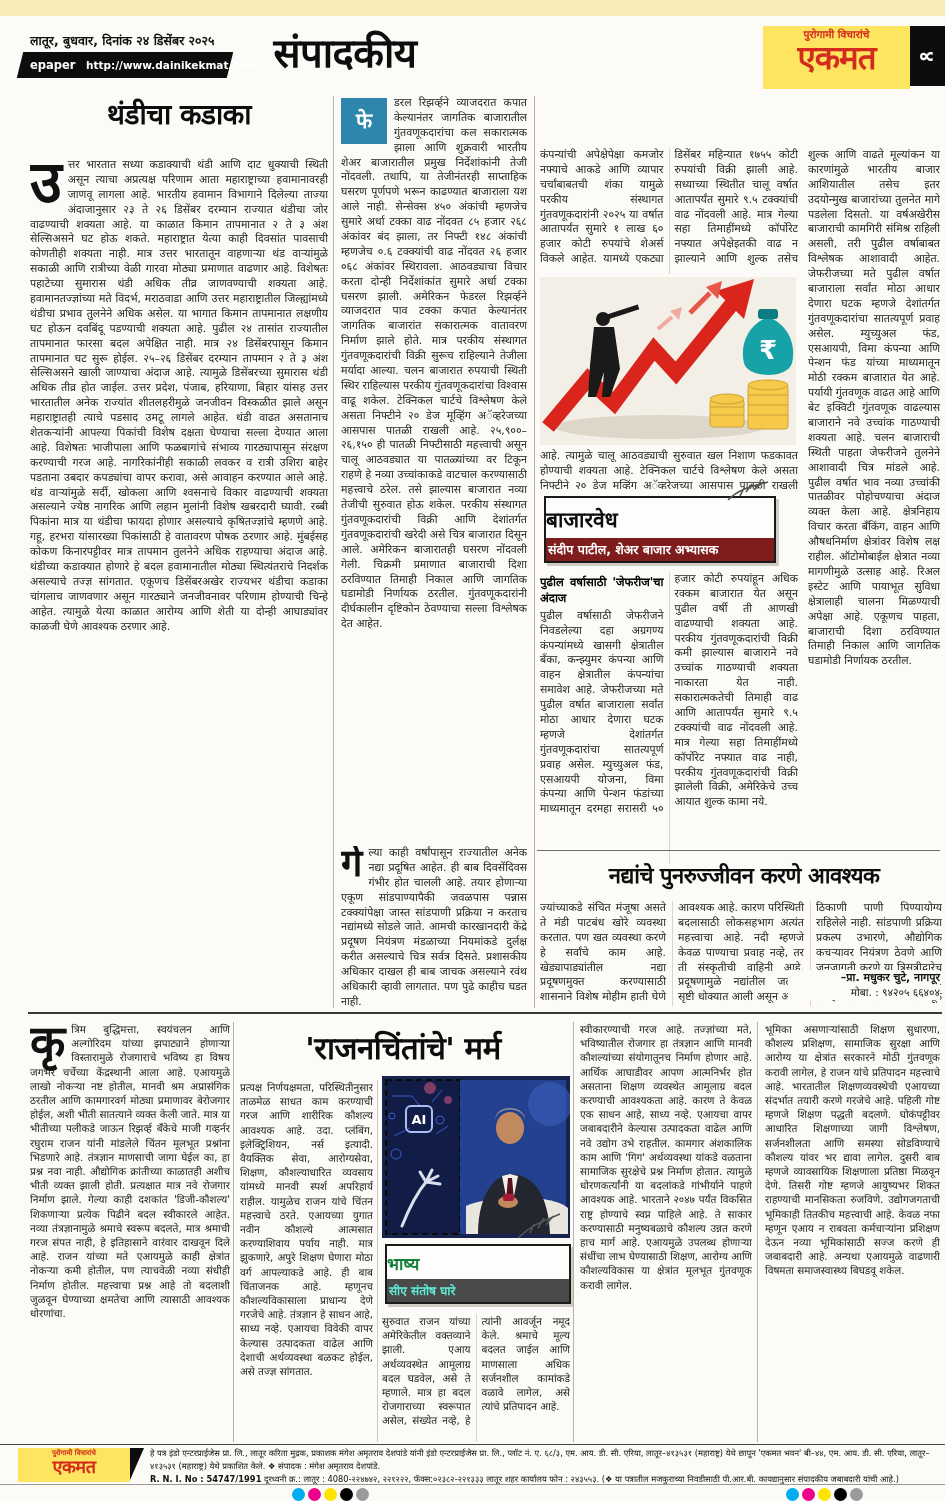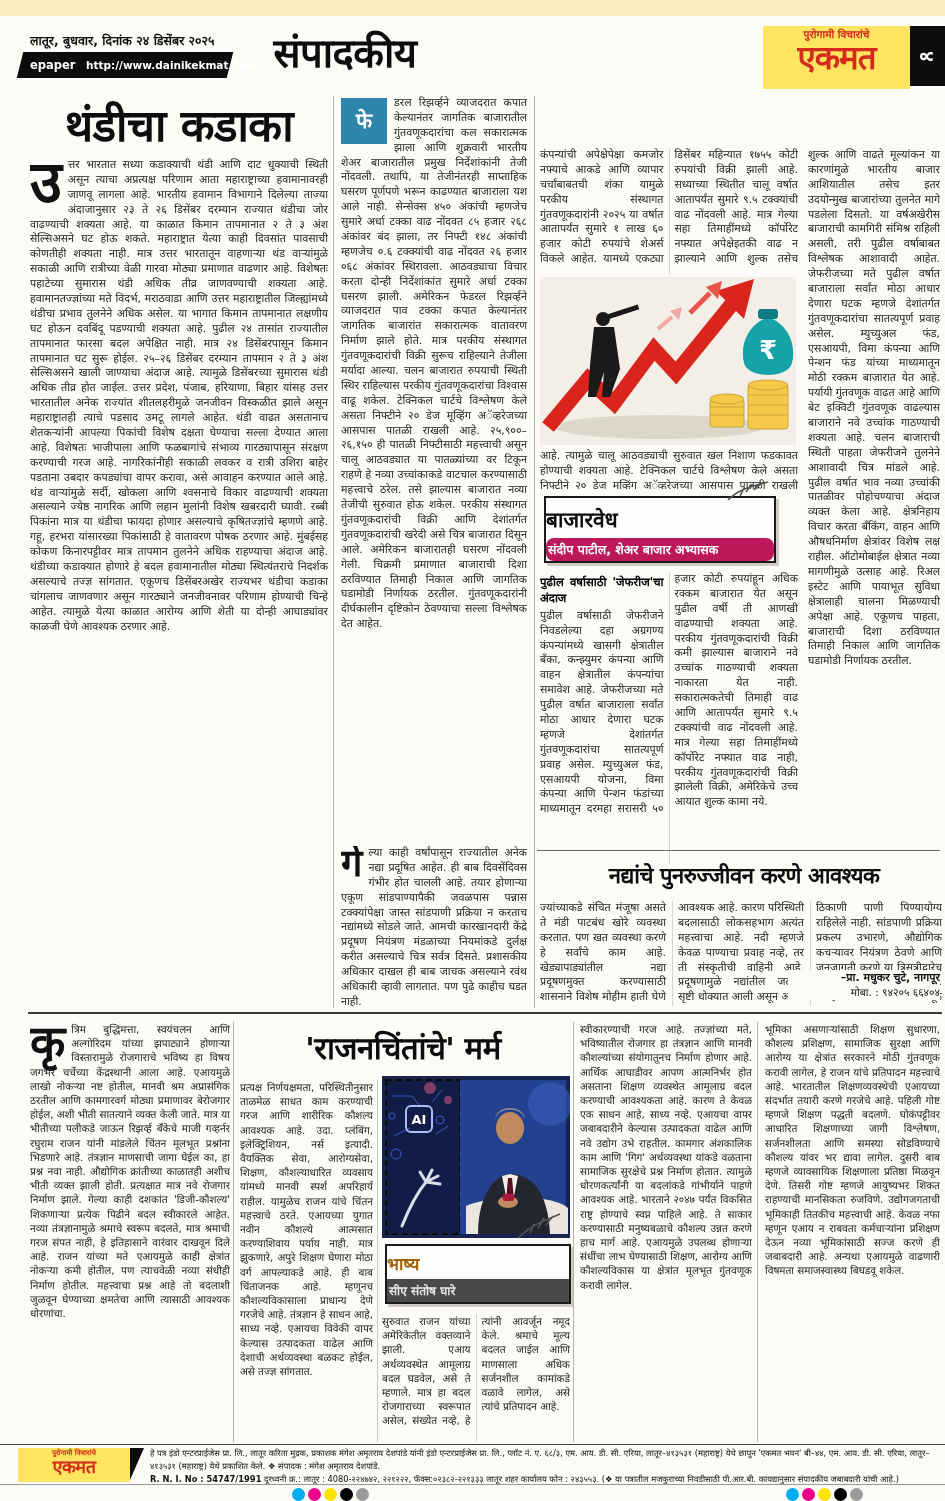--- a/index.html
+++ b/index.html
@@ -25,23 +25,23 @@
   .brand-box{background:#fde55f;text-align:center;padding-top:3px;}
   .brand-tagline{color:#d42b1e;font-size:10.5px;font-weight:700;line-height:1.1;}
   .brand-name{color:#d42b1e;font-size:33px;font-weight:800;line-height:1.05;letter-spacing:-1px;}
   .pagenum-box{background:#0d0d0d;color:#fff;display:flex;align-items:center;justify-content:center;}
   .pagenum{font-size:20px;font-weight:700;transform:rotate(90deg);}
   .cols2{column-count:2;column-gap:11px;column-rule:1px solid #d8d5cd;}
   .cols3{column-count:3;column-gap:12px;column-rule:1px solid #d8d5cd;}
   .subhead{display:block;font-weight:800;font-size:11.5px;margin:3px 0 2px 0;color:#000;}
   .bz-box{border:2px solid #1a1a1a;background:#fdfdfb;text-align:left;box-shadow:3px 3px 0 #cfccc4;}
   .bz-title{font-size:21px;font-weight:800;padding:7px 0 5px 0;color:#0d0d0d;}
-  .bz-bar{background:#be185d;color:#fff;font-size:12.5px;font-weight:700;padding:3px 2px;border-radius:8px;}
-  .bh-title{font-size:17px;font-weight:800;padding:6px 0 4px 0;color:#a16207;}
-  .bh-bar{background:#4a4a4a;color:#e5e5e5;font-size:12px;font-weight:700;padding:3px 2px;}
+  .bz-bar{background:#7f1d1d;color:#fff;font-size:12.5px;font-weight:700;padding:3px 2px;}
+  .bh-title{font-size:17px;font-weight:800;padding:6px 0 4px 0;color:#15803d;}
+  .bh-bar{background:#4a4a4a;color:#5eead4;font-size:12px;font-weight:700;padding:3px 2px;}
   .author-credit{font-size:11px;font-weight:700;text-align:right;background:#fcfbf7;line-height:1.4;}
   .author-phone{font-size:10.5px;font-weight:400;}
   .footer-logo{background:#fde55f;text-align:center;padding-top:2px;position:relative;}
   .footer-logo:after{content:"";position:absolute;right:-14px;top:0;border-top:32px solid #0d0d0d;border-right:14px solid transparent;}
   .footer-tagline{color:#d42b1e;font-size:7px;font-weight:700;line-height:1;}
   .footer-brand{color:#d42b1e;font-size:18px;font-weight:800;line-height:1.1;letter-spacing:-0.5px;}
   .footer-text{font-size:8.3px;line-height:1.55;color:#111;}
   .dots{display:flex;gap:3px;}
   .dot{width:13px;height:13px;border-radius:50%;display:inline-block;}
 </style>
@@ -61,21 +61,21 @@
   </div>
   <div class="abs headline" style="left:235px;top:24px;width:220px;font-size:40px;">संपादकीय</div>
   <div class="abs brand-box" style="left:763px;top:26px;width:147px;height:60px;">
     <div class="brand-tagline">पुरोगामी विचारांचे</div>
     <div class="brand-name">एकमत</div>
   </div>
   <div class="abs pagenum-box" style="left:910px;top:26px;width:35px;height:60px;">
     <span class="pagenum">४</span>
   </div>
 
-  <div class="abs headline" style="left:30px;top:94px;width:298px;font-size:44px;">थंडीचा कडाका</div>
+  <div class="abs headline" style="left:30px;top:94px;width:298px;font-size:28px;">थंडीचा कडाका</div>
   <div class="abs body-text" style="left:30px;top:158px;width:298px;height:848px;">
     <span class="dropcap dc-big">उ</span><span>त्तर भारतात सध्या कडाक्याची थंडी आणि दाट धुक्याची स्थिती असून त्याचा अप्रत्यक्ष परिणाम आता महाराष्ट्राच्या हवामानावरही जाणवू लागला आहे. भारतीय हवामान विभागाने दिलेल्या ताज्या अंदाजानुसार २३ ते २६ डिसेंबर दरम्यान राज्यात थंडीचा जोर वाढण्याची शक्यता आहे. या काळात किमान तापमानात २ ते ३ अंश सेल्सिअसने घट होऊ शकते. महाराष्ट्रात येत्या काही दिवसांत पावसाची कोणतीही शक्यता नाही. मात्र उत्तर भारतातून वाहणाऱ्या थंड वाऱ्यांमुळे सकाळी आणि रात्रीच्या वेळी गारवा मोठ्या प्रमाणात वाढणार आहे. विशेषतः पहाटेच्या सुमारास थंडी अधिक तीव्र जाणवण्याची शक्यता आहे. हवामानतज्ज्ञांच्या मते विदर्भ, मराठवाडा आणि उत्तर महाराष्ट्रातील जिल्ह्यांमध्ये थंडीचा प्रभाव तुलनेने अधिक असेल. या भागात किमान तापमानात लक्षणीय घट होऊन दवबिंदू पडण्याची शक्यता आहे. पुढील २४ तासांत राज्यातील तापमानात फारसा बदल अपेक्षित नाही. मात्र २४ डिसेंबरपासून किमान तापमानात घट सुरू होईल. २५–२६ डिसेंबर दरम्यान तापमान २ ते ३ अंश सेल्सिअसने खाली जाण्याचा अंदाज आहे. त्यामुळे डिसेंबरच्या सुमारास थंडी अधिक तीव्र होत जाईल. उत्तर प्रदेश, पंजाब, हरियाणा, बिहार यांसह उत्तर भारतातील अनेक राज्यांत शीतलहरीमुळे जनजीवन विस्कळीत झाले असून महाराष्ट्रातही त्याचे पडसाद उमटू लागले आहेत. थंडी वाढत असतानाच शेतकऱ्यांनी आपल्या पिकांची विशेष दक्षता घेण्याचा सल्ला देण्यात आला आहे. विशेषतः भाजीपाला आणि फळबागांचे संभाव्य गारठ्यापासून संरक्षण करण्याची गरज आहे. नागरिकांनीही सकाळी लवकर व रात्री उशिरा बाहेर पडताना उबदार कपड्यांचा वापर करावा, असे आवाहन करण्यात आले आहे. थंड वाऱ्यांमुळे सर्दी, खोकला आणि श्वसनाचे विकार वाढण्याची शक्यता असल्याने ज्येष्ठ नागरिक आणि लहान मुलांनी विशेष खबरदारी घ्यावी. रब्बी पिकांना मात्र या थंडीचा फायदा होणार असल्याचे कृषितज्ज्ञांचे म्हणणे आहे. गहू, हरभरा यांसारख्या पिकांसाठी हे वातावरण पोषक ठरणार आहे. मुंबईसह कोकण किनारपट्टीवर मात्र तापमान तुलनेने अधिक राहण्याचा अंदाज आहे. थंडीच्या कडाक्यात होणारे हे बदल हवामानातील मोठ्या स्थित्यंतराचे निदर्शक असल्याचे तज्ज्ञ सांगतात. एकूणच डिसेंबरअखेर राज्यभर थंडीचा कडाका चांगलाच जाणवणार असून गारठ्याने जनजीवनावर परिणाम होण्याची चिन्हे आहेत. त्यामुळे येत्या काळात आरोग्य आणि शेती या दोन्ही आघाड्यांवर काळजी घेणे आवश्यक ठरणार आहे.</span>
   </div>
   <div class="abs rule-v" style="left:333px;top:96px;height:912px;"></div>
 
   <div class="abs body-text" style="left:341px;top:96px;width:186px;height:742px;">
     <span class="dc-box">फे</span><span>डरल रिझर्व्हने व्याजदरात कपात केल्यानंतर जागतिक बाजारातील गुंतवणूकदारांचा कल सकारात्मक झाला आणि शुक्रवारी भारतीय शेअर बाजारातील प्रमुख निर्देशांकांनी तेजी नोंदवली. तथापि, या तेजीनंतरही साप्ताहिक घसरण पूर्णपणे भरून काढण्यात बाजाराला यश आले नाही. सेन्सेक्स ४५० अंकांची म्हणजेच सुमारे अर्धा टक्का वाढ नोंदवत ८५ हजार २६८ अंकांवर बंद झाला, तर निफ्टी १४८ अंकांची म्हणजेच ०.६ टक्क्यांची वाढ नोंदवत २६ हजार ०६८ अंकांवर स्थिरावला. आठवड्याचा विचार करता दोन्ही निर्देशांकांत सुमारे अर्धा टक्का घसरण झाली. अमेरिकन फेडरल रिझर्व्हने व्याजदरात पाव टक्का कपात केल्यानंतर जागतिक बाजारांत सकारात्मक वातावरण निर्माण झाले होते. मात्र परकीय संस्थागत गुंतवणूकदारांची विक्री सुरूच राहिल्याने तेजीला मर्यादा आल्या. चलन बाजारात रुपयाची स्थिती स्थिर राहिल्यास परकीय गुंतवणूकदारांचा विश्वास वाढू शकेल. टेक्निकल चार्टचे विश्लेषण केले असता निफ्टीने २० डेज मूव्हिंग अॅव्हरेजच्या आसपास पातळी राखली आहे. २५,९००–२६,१५० ही पातळी निफ्टीसाठी महत्त्वाची असून चालू आठवड्यात या पातळ्यांच्या वर टिकून राहणे हे नव्या उच्चांकाकडे वाटचाल करण्यासाठी महत्त्वाचे ठरेल. तसे झाल्यास बाजारात नव्या तेजीची सुरुवात होऊ शकेल. परकीय संस्थागत गुंतवणूकदारांची विक्री आणि देशांतर्गत गुंतवणूकदारांची खरेदी असे चित्र बाजारात दिसून आले. अमेरिकन बाजारातही घसरण नोंदवली गेली. चिक्रमी प्रमाणात बाजाराची दिशा ठरविण्यात तिमाही निकाल आणि जागतिक घडामोडी निर्णायक ठरतील. गुंतवणूकदारांनी दीर्घकालीन दृष्टिकोन ठेवण्याचा सल्ला विश्लेषक देत आहेत.</span>
   </div>
 
   <div class="abs body-text" style="left:341px;top:846px;width:186px;height:162px;">

